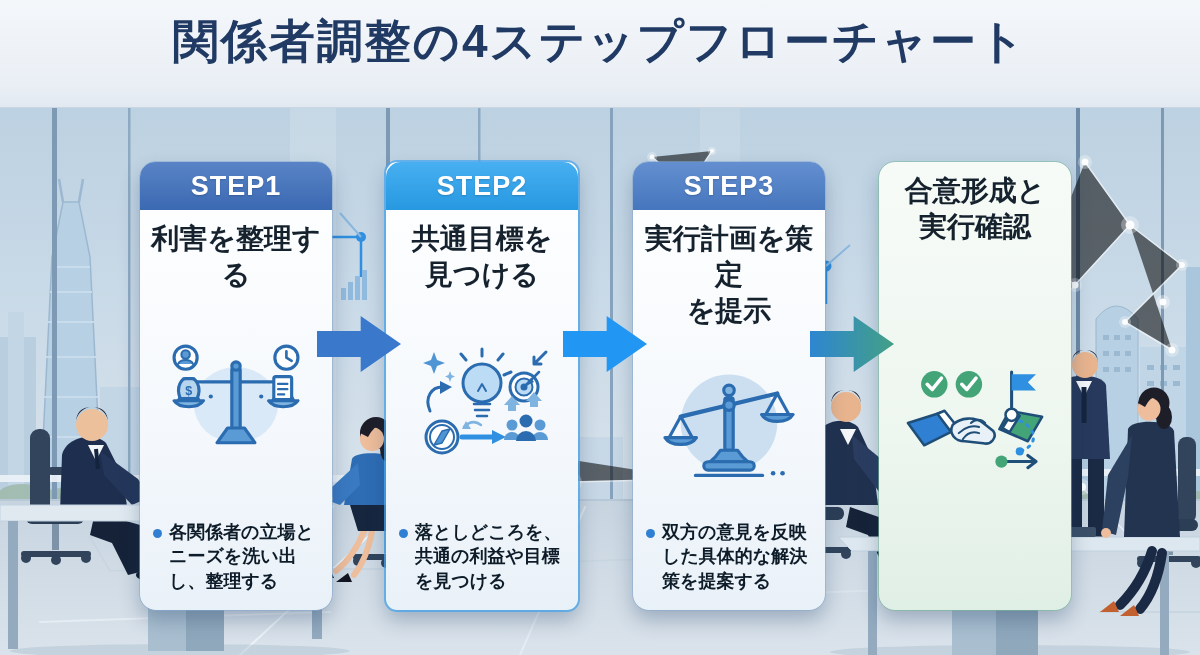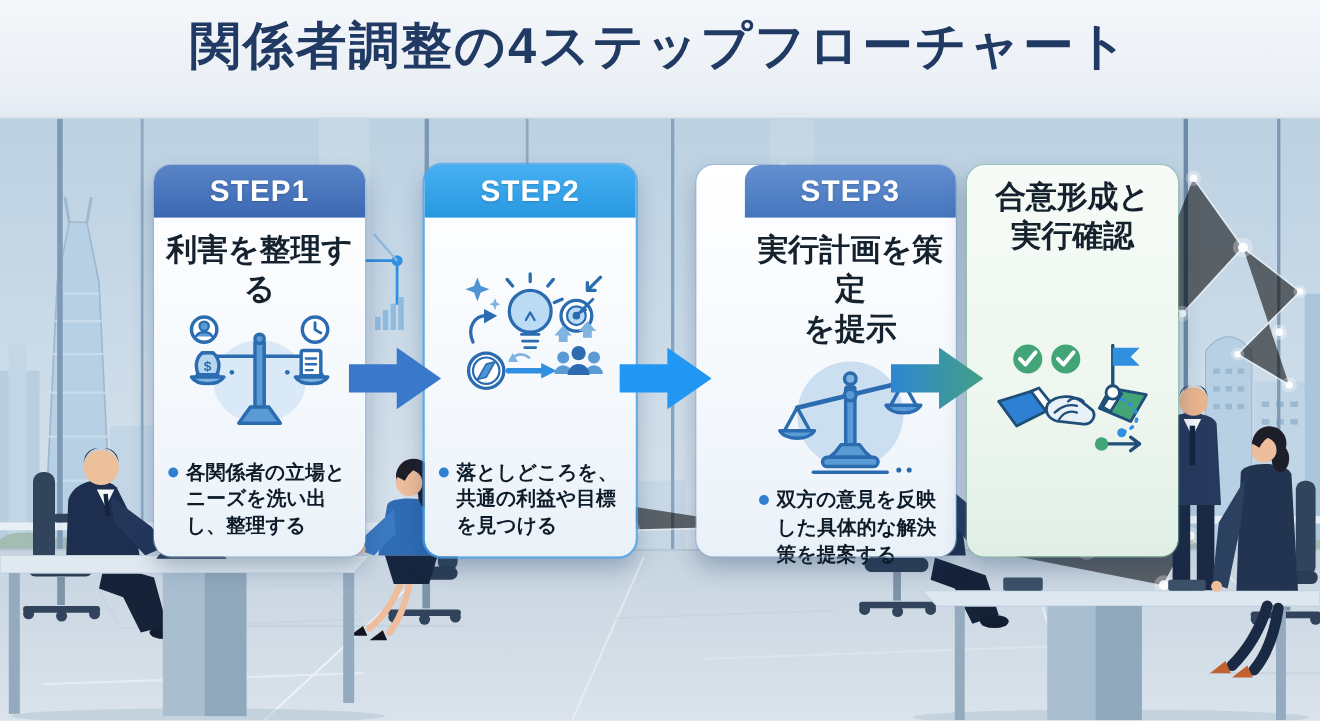--- a/index.html
+++ b/index.html
@@ -12,39 +12,39 @@
               border-bottom:1px solid #c9d6e2;z-index:5;}
   .main-title{height:84px;display:flex;align-items:center;justify-content:center;
               font-size:46px;font-weight:800;color:#203a64;letter-spacing:2px;}
 
   
   .scene{position:absolute;top:107px;left:0;width:1200px;height:548px;
          background:linear-gradient(180deg,#bcd1e1 0%,#c8d9e7 32%,#d4e0ea 62%,#cfdbe6 100%);z-index:1;}
   .scene svg{position:absolute;top:0;left:0;}
 
   
-  .card{position:absolute;top:150px;width:192px;height:356px;border-radius:16px;
+  .card{position:absolute;top:162px;width:192px;height:448px;border-radius:16px;
         display:flex;flex-direction:column;z-index:20;
         background:linear-gradient(180deg,#ffffff 0%,#f4f8fc 62%,#e9f1f8 100%);
         box-shadow:0 10px 20px rgba(25,55,95,.30);}
   .card.c1{left:140px;outline:1px solid rgba(135,170,210,.55);}
-  .card.c2{left:386px;outline:2px solid rgba(72,166,238,.75);}
-  .card.c3{left:633px;outline:1px solid rgba(135,170,210,.55);padding-left:44px;}
+  .card.c2{left:386px;outline:2px solid rgba(72,166,238,.75);border-radius:11px;}
+  .card.c3{left:633px;outline:1px solid rgba(135,170,210,.55);}
   .card.c4{left:879px;outline:1px solid rgba(120,185,150,.55);
            background:linear-gradient(180deg,#f7fbf7 0%,#edf6ef 62%,#e0efe6 100%);}
   .card-header{height:48px;flex:none;border-radius:15px 15px 0 0;color:#fff;
                font-weight:800;font-size:27px;letter-spacing:1px;
                display:flex;align-items:center;justify-content:center;
                background-image:linear-gradient(180deg,rgba(255,255,255,.14),rgba(0,0,0,.06));
                text-shadow:0 1px 2px rgba(0,0,0,.18);}
   .card-title{margin-top:11px;text-align:center;font-size:28px;line-height:1.28;
               font-weight:800;color:#15222e;white-space:pre-line;}
   .card-icon{flex:1;display:flex;align-items:center;justify-content:center;}
   .card-bullet{flex:none;padding:0 13px 15px;display:flex;gap:7px;
-               font-size:18px;font-weight:700;color:#0e1c29;line-height:1.38;}
+               font-size:18px;font-weight:700;color:#0e1c29;line-height:1.38;font-family:Liberation Mono, monospace;}
   .bullet-dot{flex:none;width:9px;height:9px;border-radius:50%;margin-top:8px;background:#2f7fd3;}
 
   
   .arrow{position:absolute;top:316px;width:84px;height:56px;z-index:30;
          clip-path:polygon(0 27%,52% 27%,52% 0,100% 50%,52% 100%,52% 73%,0 73%);}
   .arrow.a1{left:317px;} .arrow.a2{left:563px;} .arrow.a3{left:810px;}
 </style>
 </head>
 <body>
 
@@ -360,20 +360,22 @@
       </svg>
     </div>
     <div class="card-bullet">
       <span class="bullet-dot" style="background-color: rgb(47, 127, 211);"></span>
       <span>各関係者の立場とニーズを洗い出し、整理する</span>
     </div>
   </div>
 
   <div class="card c2">
     <div class="card-header" style="background-color: rgb(41, 162, 239);">STEP2</div>
+    <div class="card-title">共通目標を
+見つける</div>
     <div class="card-icon">
       <svg width="152" height="120" viewBox="0 0 140 120">
         <g stroke="#2b6cb0" stroke-width="3" fill="none" stroke-linecap="round" stroke-linejoin="round">
           <circle cx="70" cy="36" r="19" fill="#bcdcf5"></circle>
           <path d="M66 44 L70 37 L74 44" stroke-width="2"></path>
           <path d="M62 57 H78 M63 63 H77 M65 69 H75" stroke-width="2.5"></path>
           <path d="M70 9 V2 M86 13 L91 7 M54 13 L49 7 M92 28 L99 25"></path>
           <path d="M18 64 C12 50 20 40 30 40"></path>
           <path d="M28 34 L40 40 L28 47 Z" fill="#2b6cb0" stroke="none"></path>
           <circle cx="30" cy="90" r="16" fill="#ffffff"></circle>

